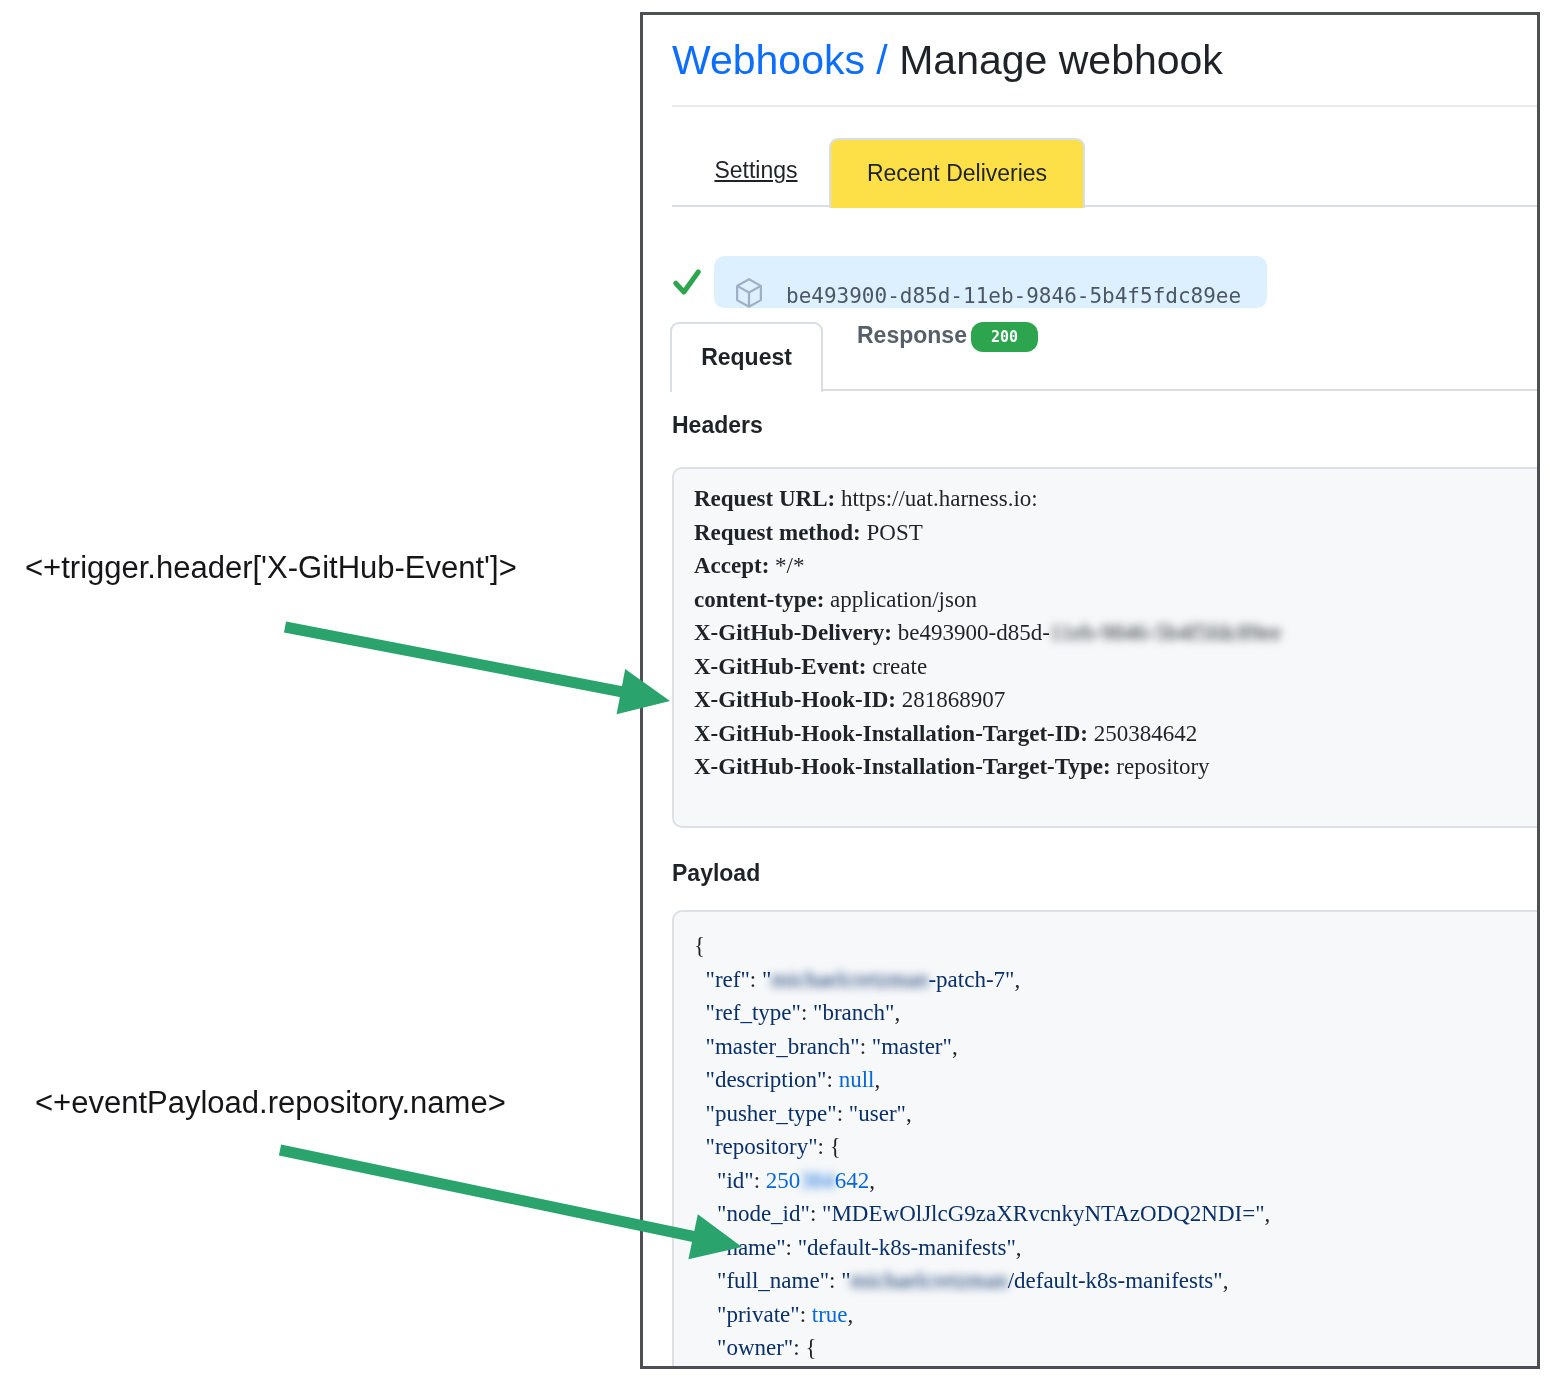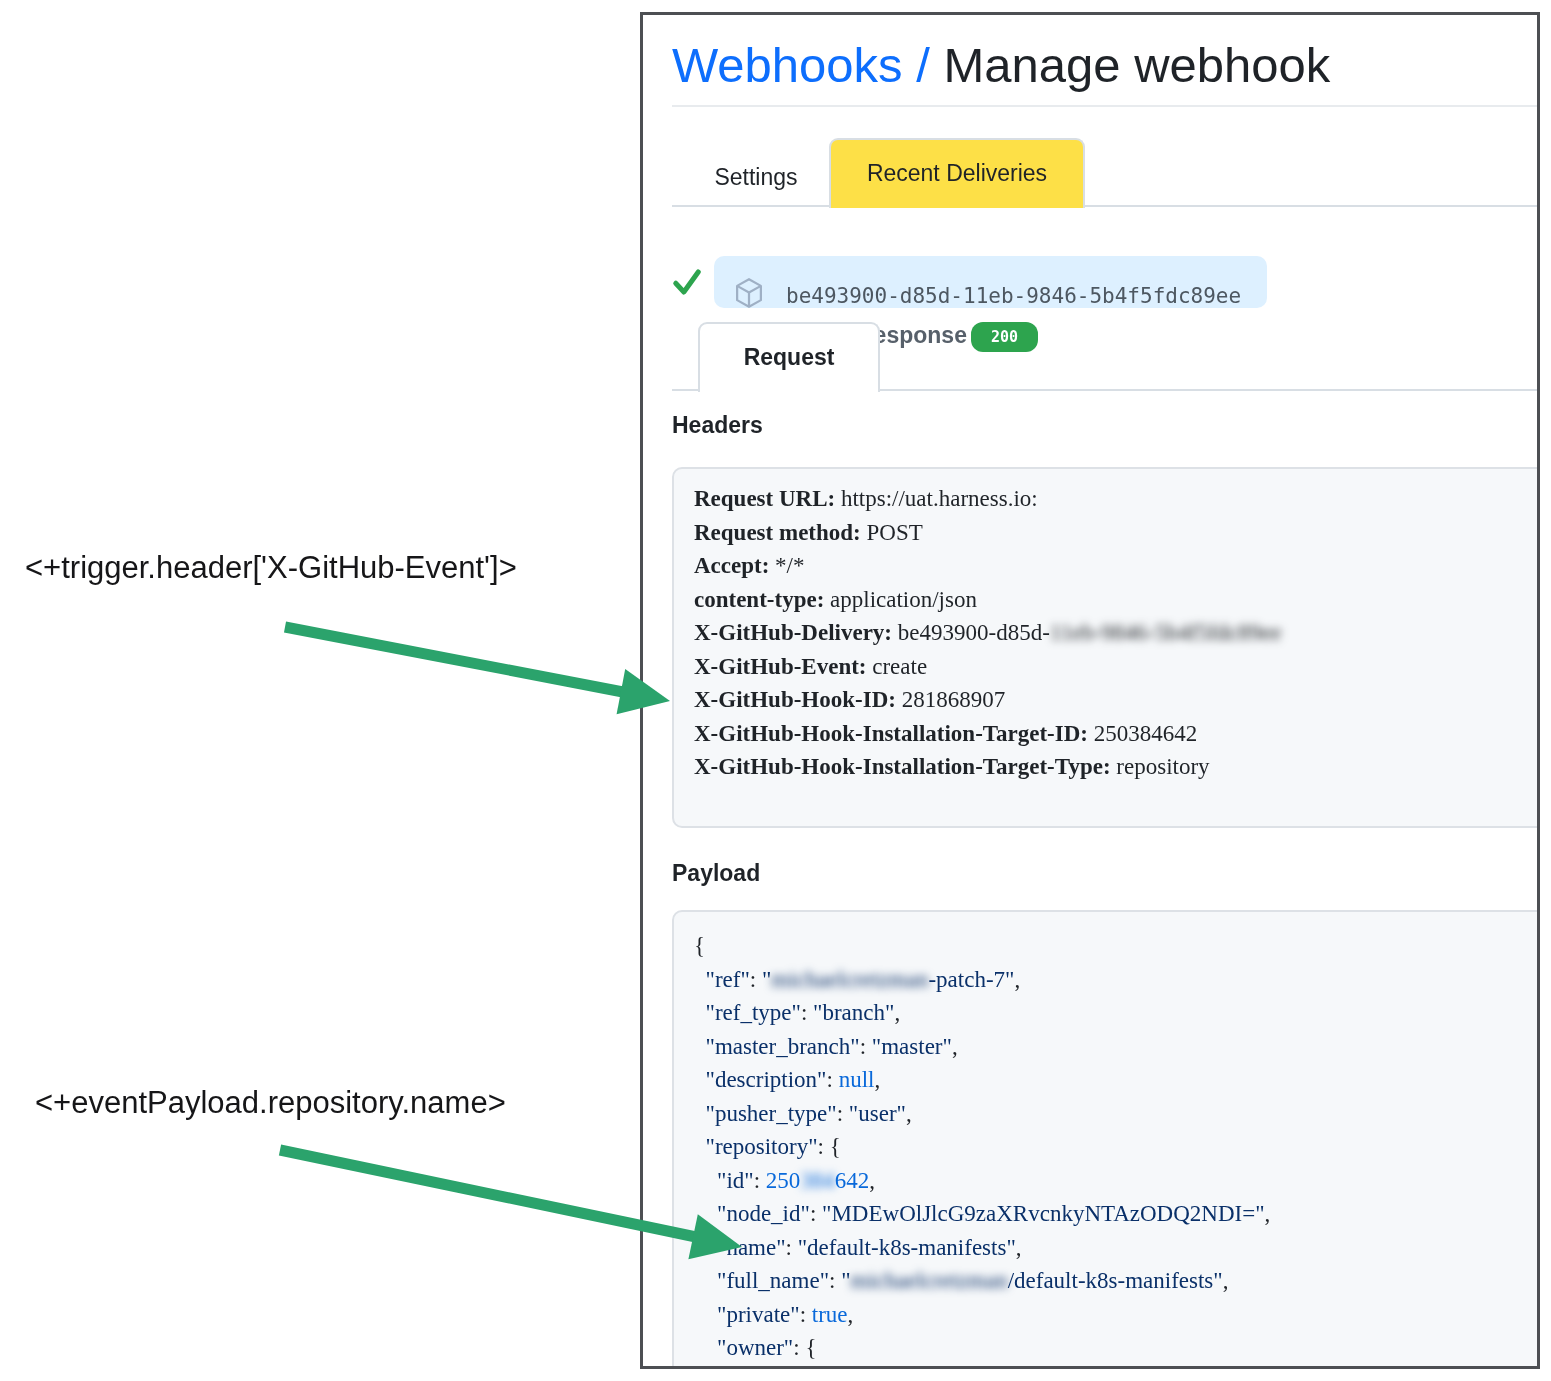--- a/index.html
+++ b/index.html
@@ -30,47 +30,47 @@
   .annotation1{left:25px;top:550px;}
   .annotation2{left:35px;top:1085px;}
   .arrow-overlay{position:absolute;left:0;top:0;width:1551px;height:1381px;pointer-events:none;z-index:30;}
   .arrow-line{stroke:var(--arrow-green);stroke-width:11px;fill:none;}
   .arrow-head{fill:var(--arrow-green);stroke:none;}
 
   
   .panel{position:absolute;left:640px;top:12px;width:900px;height:1357px;box-sizing:border-box;
          border:3px solid var(--panel-border);background:#fff;overflow:hidden;}
 
-  .page-title{position:absolute;left:29px;top:22px;font-size:49px;font-weight:500;white-space:nowrap;}
+  .page-title{position:absolute;left:29px;top:22px;font-size:41px;font-weight:500;white-space:nowrap;}
   .page-title .crumb{color:var(--accent-blue);}
   .page-title .current{color:var(--heading-text);}
   .title-sep{position:absolute;left:29px;right:0;top:90px;height:2px;background:#e8ebee;}
 
   
   .tabnav1-border{position:absolute;left:29px;right:0;top:190px;height:2px;background:var(--tab-border);z-index:1;}
   .tab-plain{position:absolute;z-index:2;font-size:23px;color:var(--heading-text);text-align:center;cursor:pointer;}
-  .tab1-settings{left:40px;top:128px;width:146px;height:68px;line-height:68px;}
+  .tab1-settings{left:40px;top:121px;width:146px;height:68px;line-height:68px;text-decoration:underline;}
   .tab1-active{position:absolute;left:186px;top:123px;width:256px;height:70px;line-height:66px;text-align:center;
                font-size:23px;color:var(--heading-text);background:#fde047;border:2px solid var(--tab-border);
                border-bottom:none;border-radius:9px 9px 0 0;box-sizing:border-box;z-index:3;cursor:pointer;}
 
   
   .delivery-row{position:absolute;left:29px;top:241px;height:52px;display:flex;align-items:center;}
   .check-wrap{width:30px;height:30px;margin-right:12px;flex:0 0 auto;}
   .delivery-pill{display:flex;align-items:flex-end;height:52px;background:var(--pill-bg);border-radius:10px;
                  padding:0 26px 0 20px;cursor:pointer;}
   .cube-wrap{width:30px;height:30px;margin-right:22px;flex:0 0 auto;}
   .delivery-id{font-family:"DejaVu Sans Mono", monospace;font-size:21px;color:var(--pill-text);white-space:nowrap;}
 
   
   .tabnav2-border{position:absolute;left:29px;right:0;top:374px;height:2px;background:var(--tab-border);z-index:1;}
-  .tab2-active{position:absolute;left:27px;top:307px;width:182px;height:70px;line-height:66px;text-align:center;
+  .tab2-active{position:absolute;left:27px;top:307px;width:153px;height:70px;line-height:66px;text-align:center;
                font-size:23px;font-weight:600;color:var(--heading-text);background:#fff;
                border:2px solid var(--tab-border);border-bottom:none;border-radius:9px 9px 0 0;
-               box-sizing:border-box;z-index:3;cursor:pointer;margin-left:28px;}
+               box-sizing:border-box;z-index:3;cursor:pointer;}
   .tab2-response{position:absolute;left:214px;top:307px;height:68px;display:flex;align-items:flex-start;gap:4px;
                  z-index:2;cursor:pointer;font-weight:bold;}
   .tab2-response .lbl{font-size:23px;color:var(--tab-inactive-text);}
   .status-badge{background:var(--badge-green);color:#fff;font-family:"DejaVu Sans Mono", monospace;
                 font-size:15px;line-height:18px;padding:6px 20px;border-radius:12px;}
 
   
   .section-title{position:absolute;left:29px;font-size:23px;font-weight:bold;color:var(--heading-text);}
   .headers-title{top:397px;}
   .payload-title{top:845px;}

